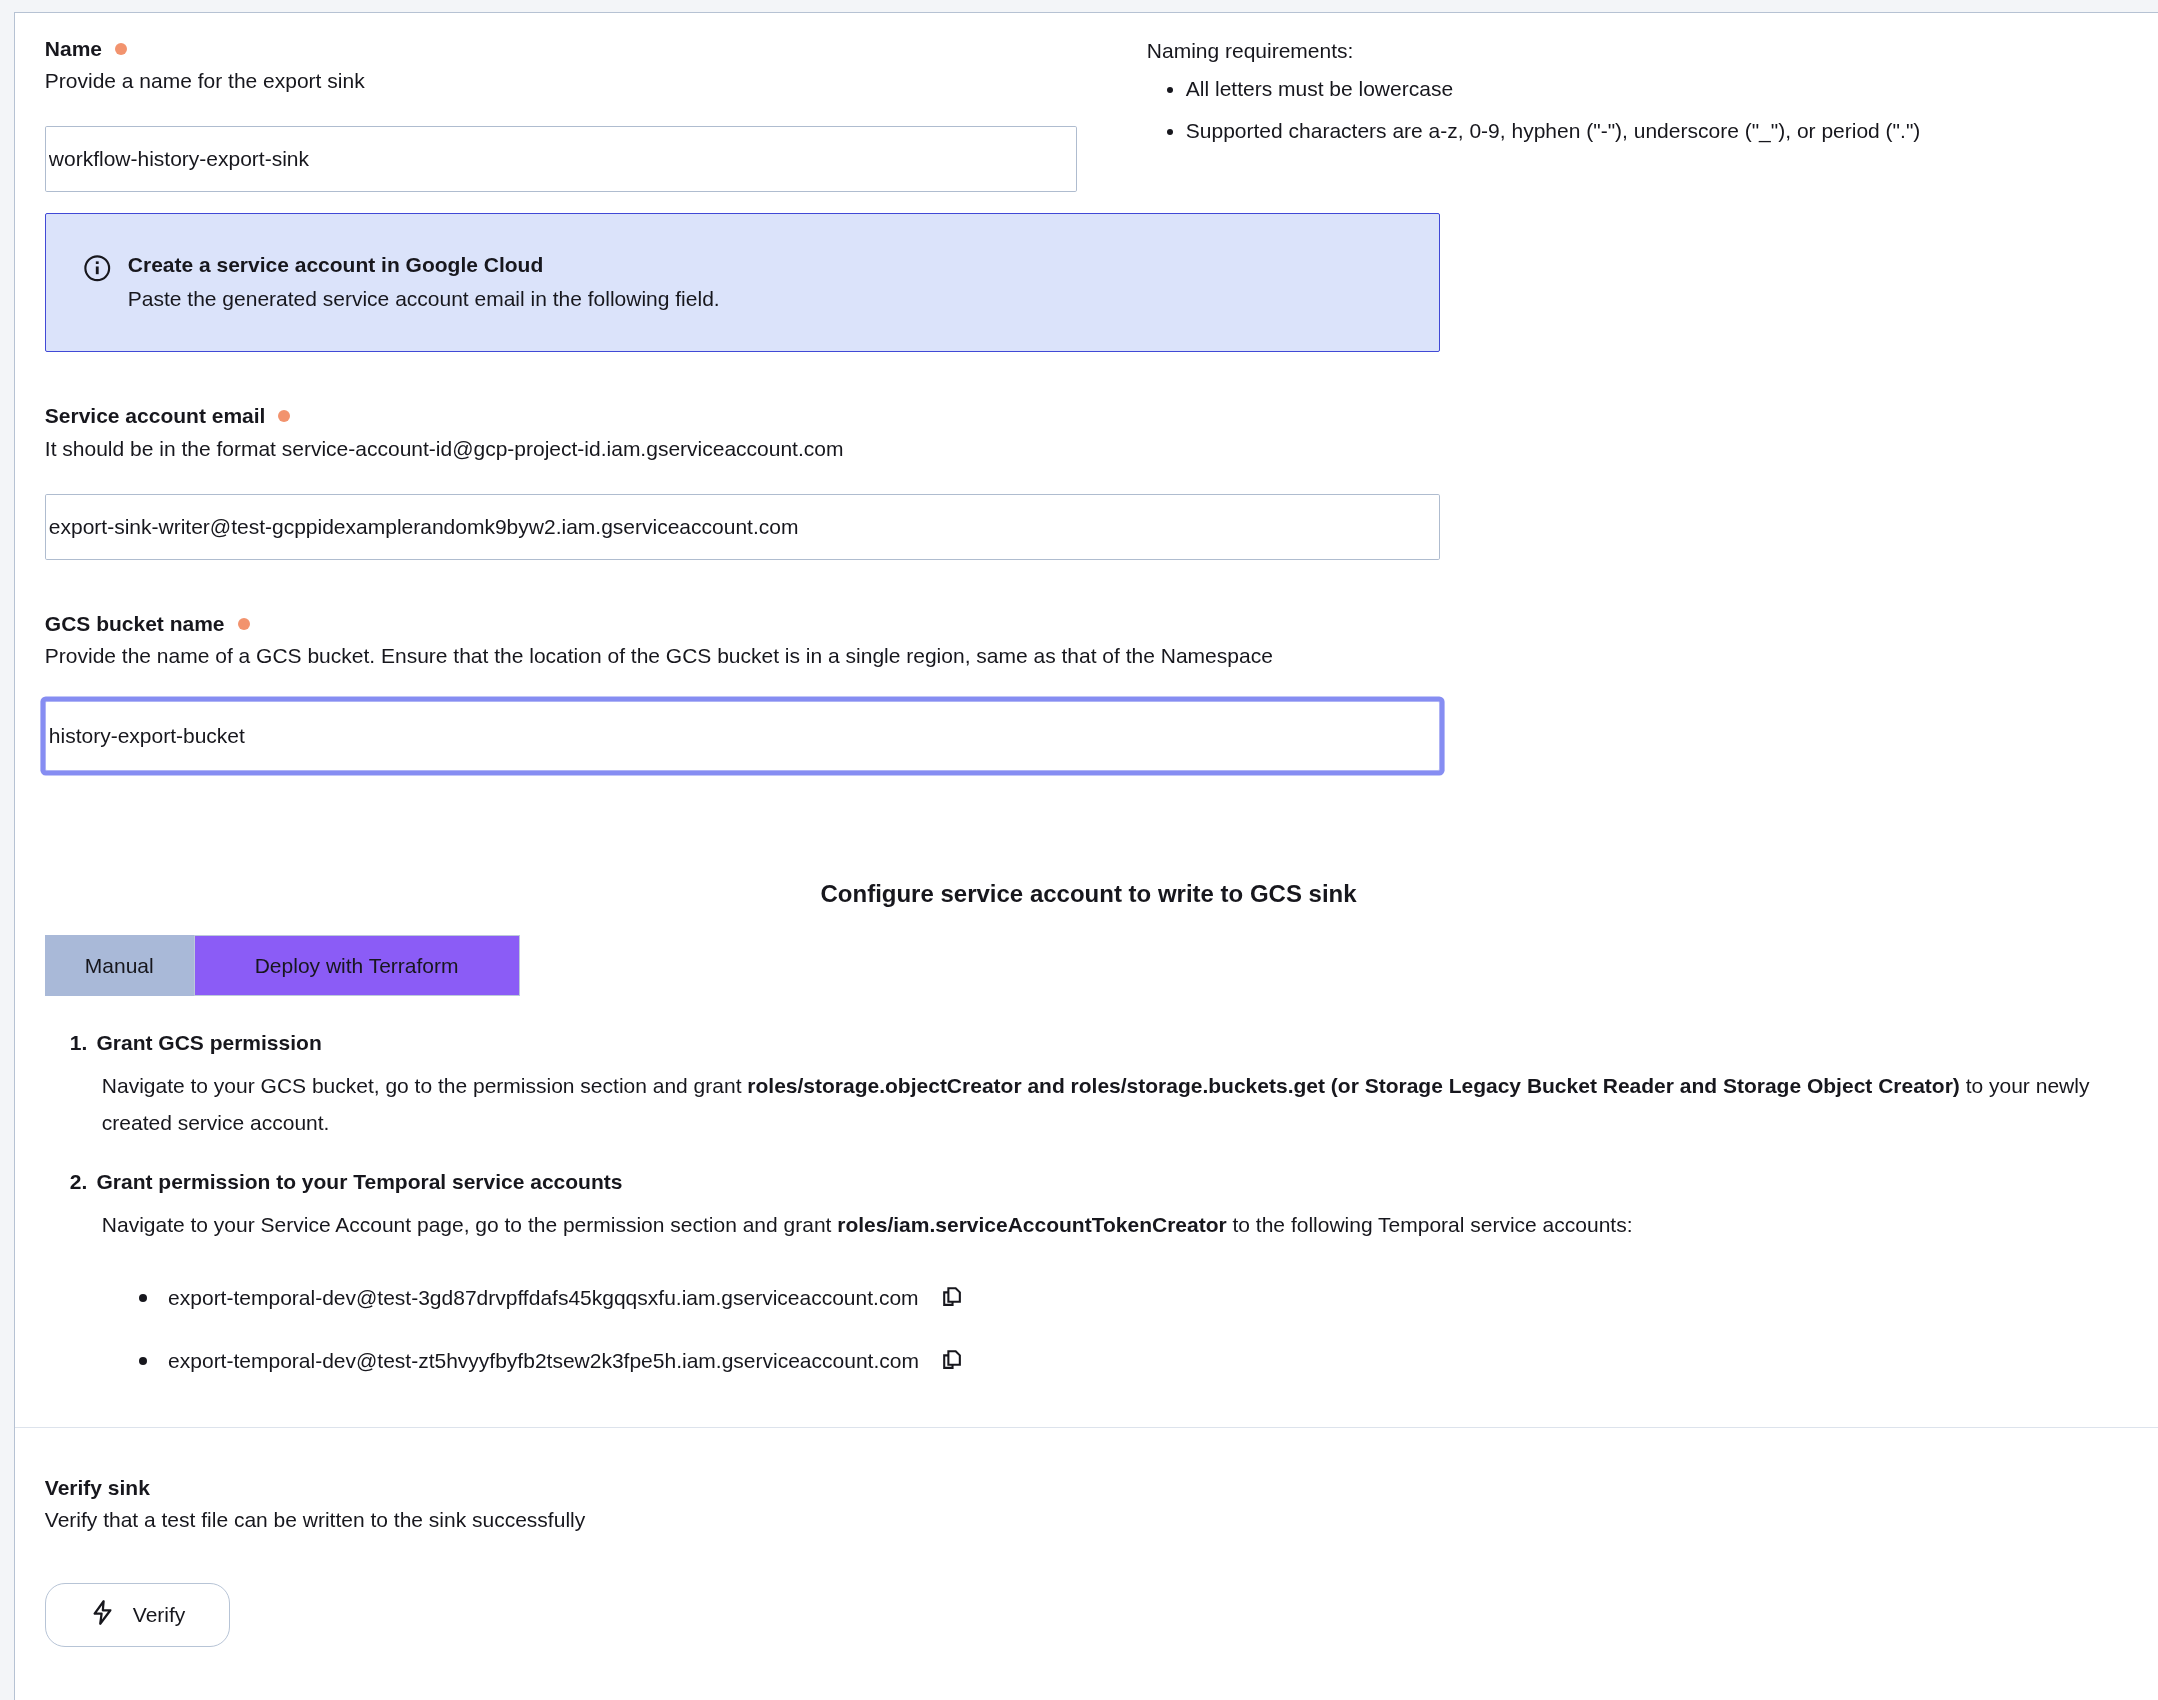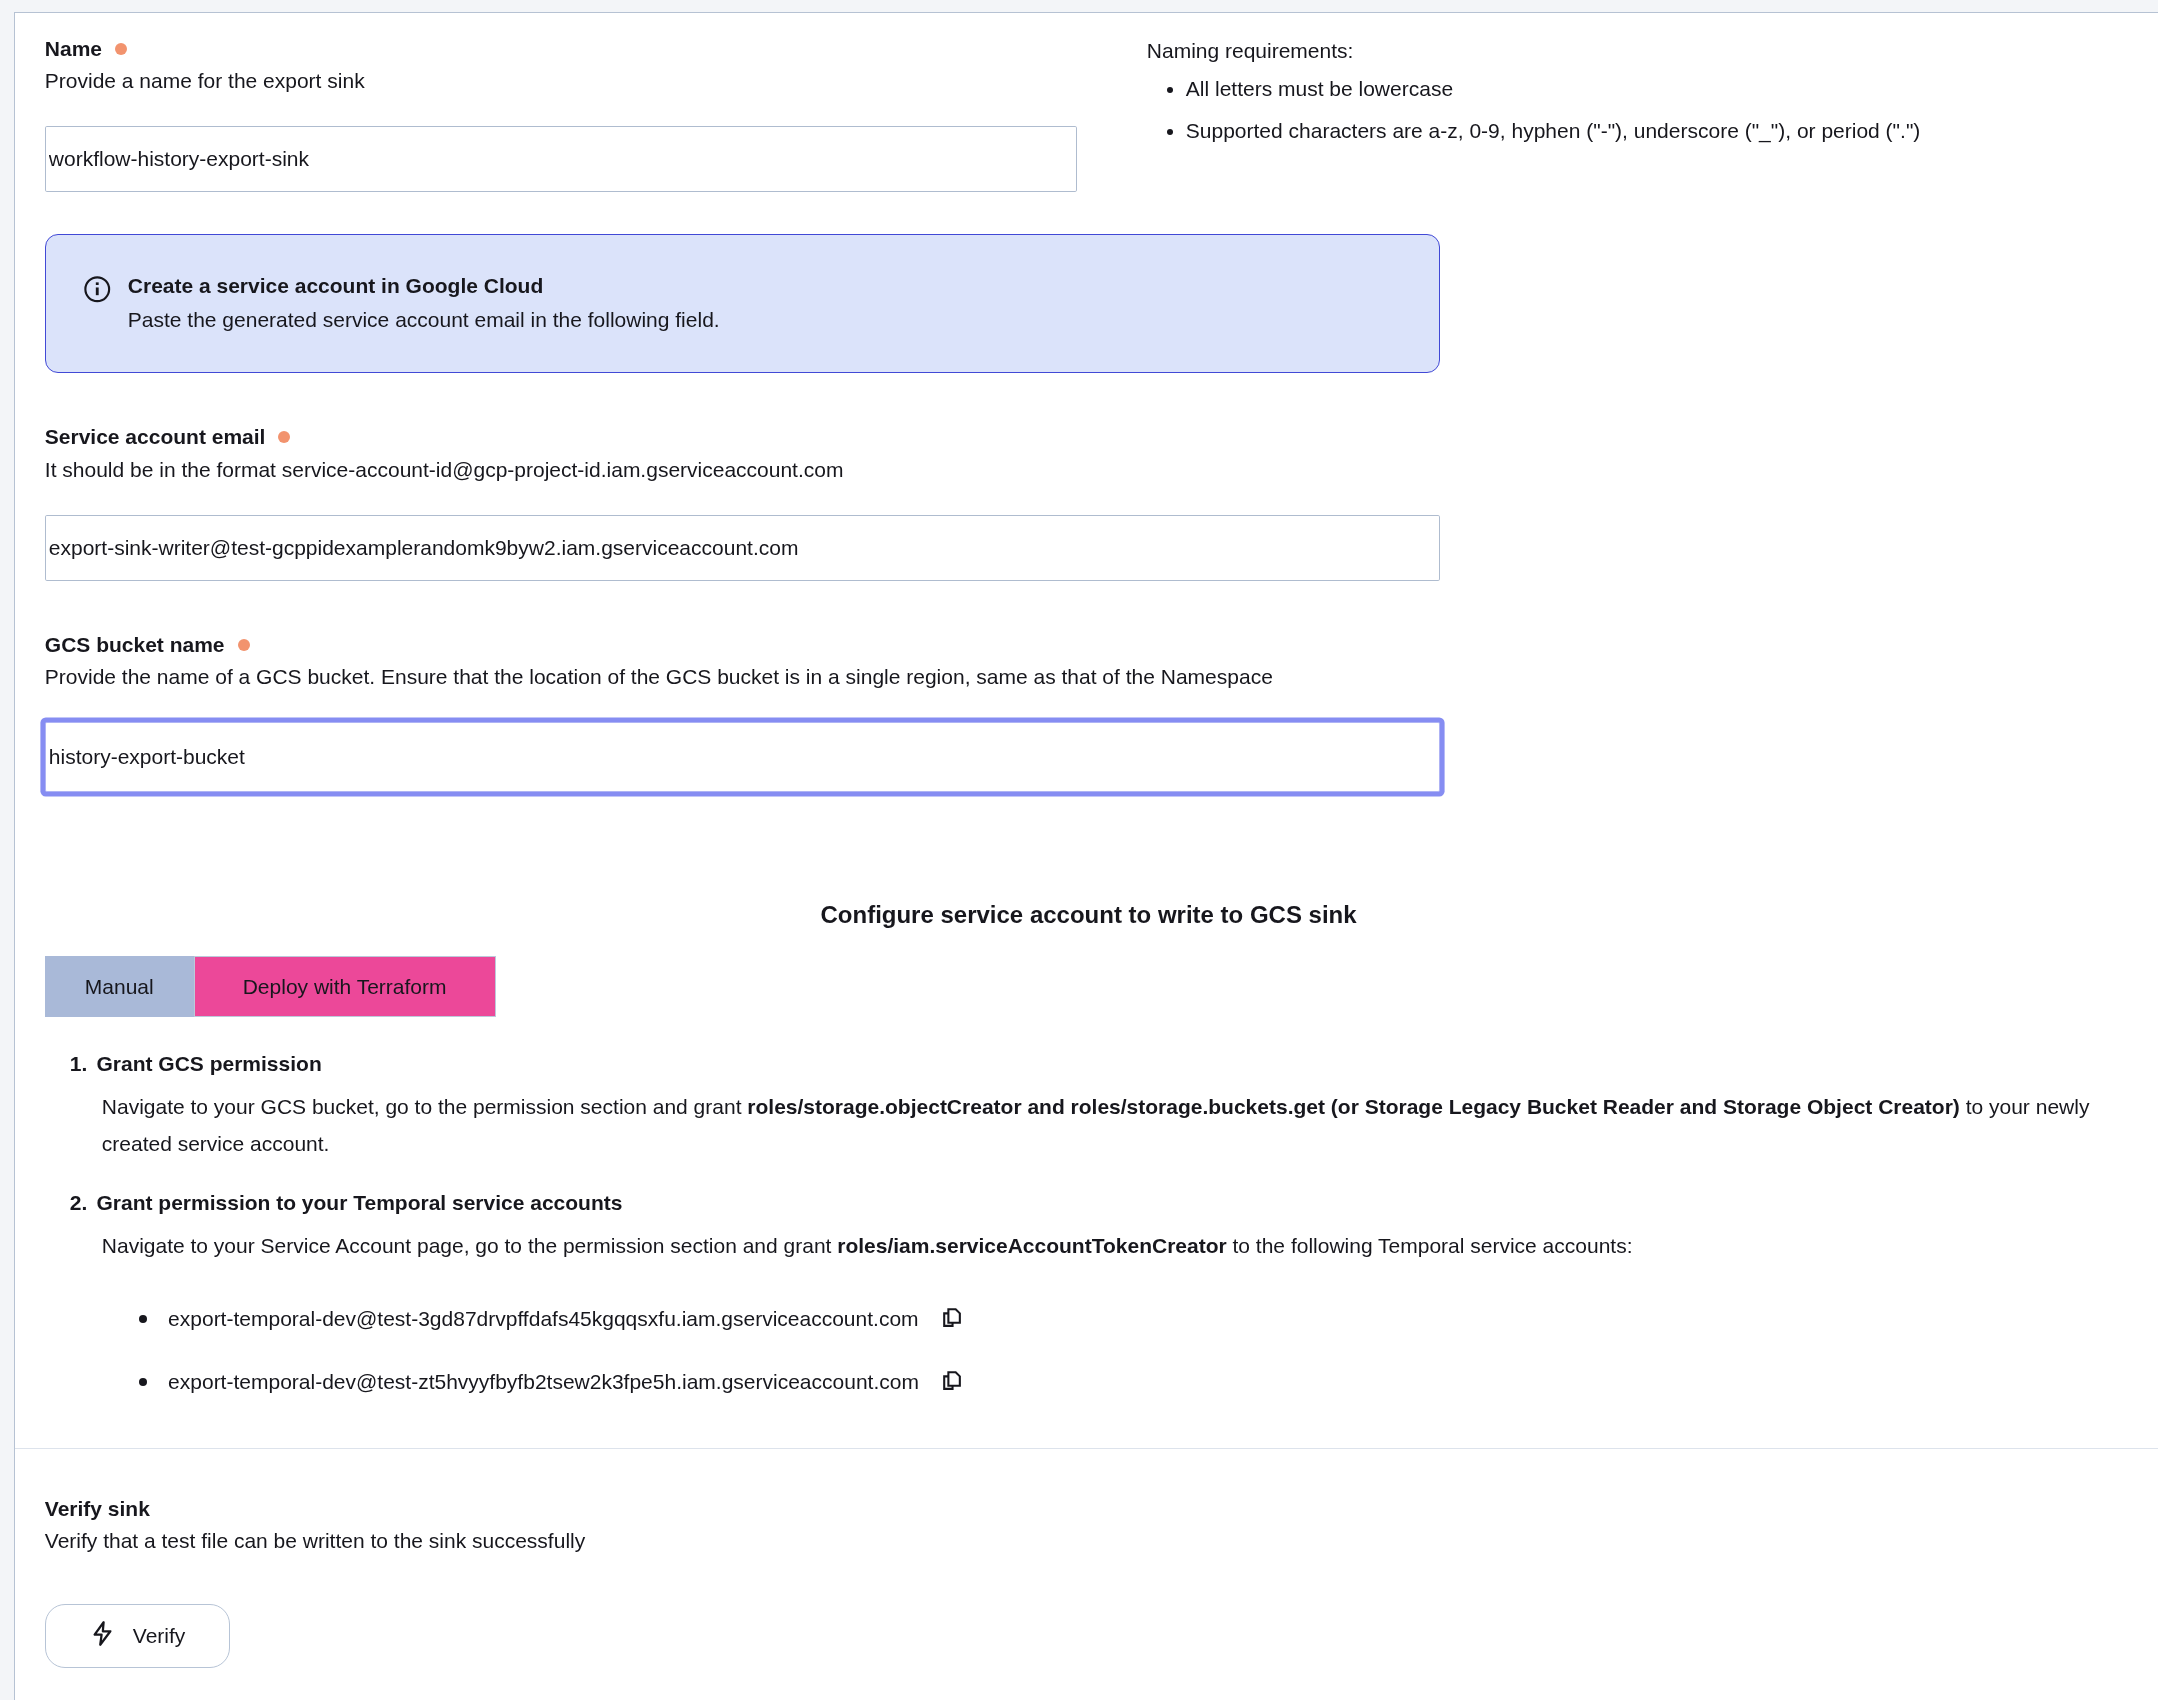--- a/index.html
+++ b/index.html
@@ -34,39 +34,39 @@
   .text-input.focused {
     border: 1.8px solid #aeb3f5;
     box-shadow: 0 0 0 4.6px #868df2;
     height: 70px;
   }
 
   .req-list { margin-top: 14.7px; padding-left: 39px; }
   .req-list li { margin-bottom: 17.4px; }
 
   .info-box {
-    margin-top: 42px; width: 1395px;
-    background: #dbe3fa; border: 1.8px solid #4149d6; border-radius: 13px;
+    margin-top: 21px; width: 1395px;
+    background: #dbe3fa; border: 1.8px solid #4149d6; border-radius: 2px;
     padding: 39px 27.5px 40px 37px;
     display: flex; align-items: flex-start; gap: 16.5px;
   }
   .info-icon { flex: none; margin-top: 0.9px; }
   .info-title { font-weight: 700; }
   .info-body { margin-top: 10px; }
 
   .field { margin-top: 52px; }
   .section-title { margin-top: 109px; font-weight: 700; font-size: 24px; text-align: center; }
 
   .tabs { margin-top: 27.5px; display: inline-flex; border-radius: 27px; }
   .tab {
     height: 61px; display: inline-flex; align-items: center; justify-content: center;
     cursor: default; font-size: 21px;
   }
   .tab.selected { background: #a9b9d8; padding: 0 40px; }
-  .tab.unselected { background: #ec4899; border: 0.9px solid #bdc9da; padding: 0 48px; }
+  .tab.unselected { background: #8b5cf6; border: 0.9px solid #bdc9da; padding: 0 60px; }
 
   .steps { margin-top: 35px; }
   .step { padding-left: 25px; margin-top: 29px; }
   .step:first-child { margin-top: 0; }
   .step-title { font-weight: 700; display: flex; gap: 9.2px; }
   .step-body { margin-top: 12px; padding-left: 32px; line-height: 37px; padding-right: 18.4px; }
   b { font-weight: 700; }
 
   .sa-list { margin-top: 39px; }
   .sa-row { display: flex; align-items: center; padding-left: 94px; margin-top: 31px; }

